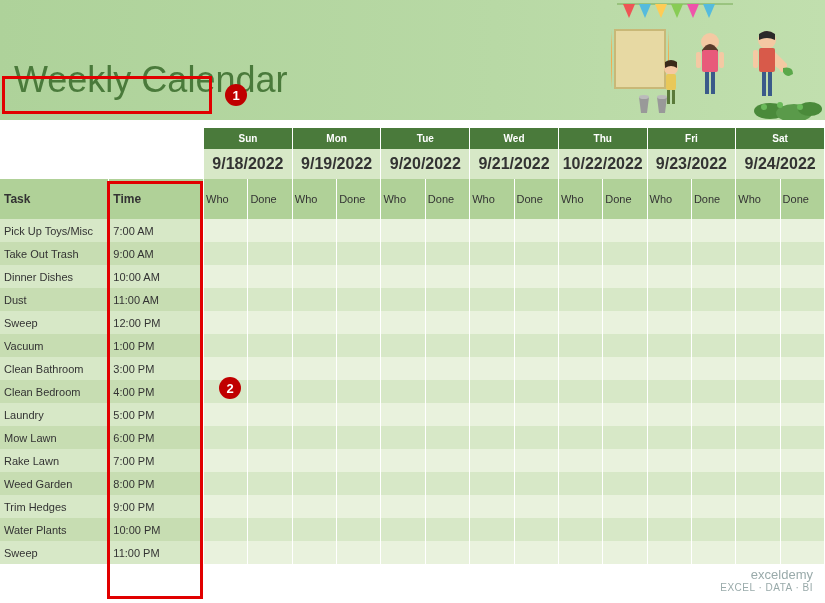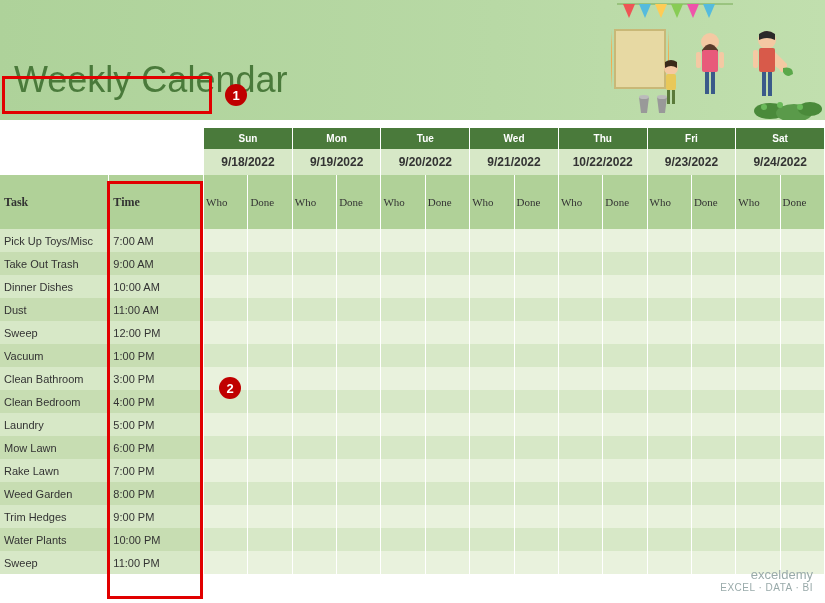--- a/index.html
+++ b/index.html
@@ -66,36 +66,35 @@
     color: #fff;
     font-weight: 700;
     font-size: 10px;
     padding: 5px 0;
     border-right: 1px solid #fff;
   }
   .date-row th {
     background: #d7e8c7;
     color: #333;
     font-weight: 700;
-    font-size: 12px;
+    font-size: 16px;
     padding: 6px 0;
     border-right: 1px solid #fff;
   }
   .blank-left { background: #fff !important; }
   .sub-row th {
     background: #b0d198;
     color: #333;
     font-weight: 700;
     font-size: 12px;
     padding: 5px 4px;
     text-align: left;
     border-right: 1px solid #fff;
-    font-family: Liberation Serif, serif;
-  }
-  .sub-row th.wd { font-weight: 400; padding: 21px 2px; font-size: 11px; }
+  }
+  .sub-row th.wd { font-weight: 400; padding: 14px 2px; font-size: 11px; }
   tbody td {
     font-size: 11px;
     padding: 4px 4px;
     height: 23px;
     border-right: 1px solid #fff;
   }
   tbody tr:nth-child(odd) td { background: #e9f2dd; }
   tbody tr:nth-child(even) td { background: #d7e8c7; }
   tbody td.tc { background: #d7e8c7 !important; }
   tbody tr:nth-child(even) td.tc { background: #c7ddb2 !important; }

